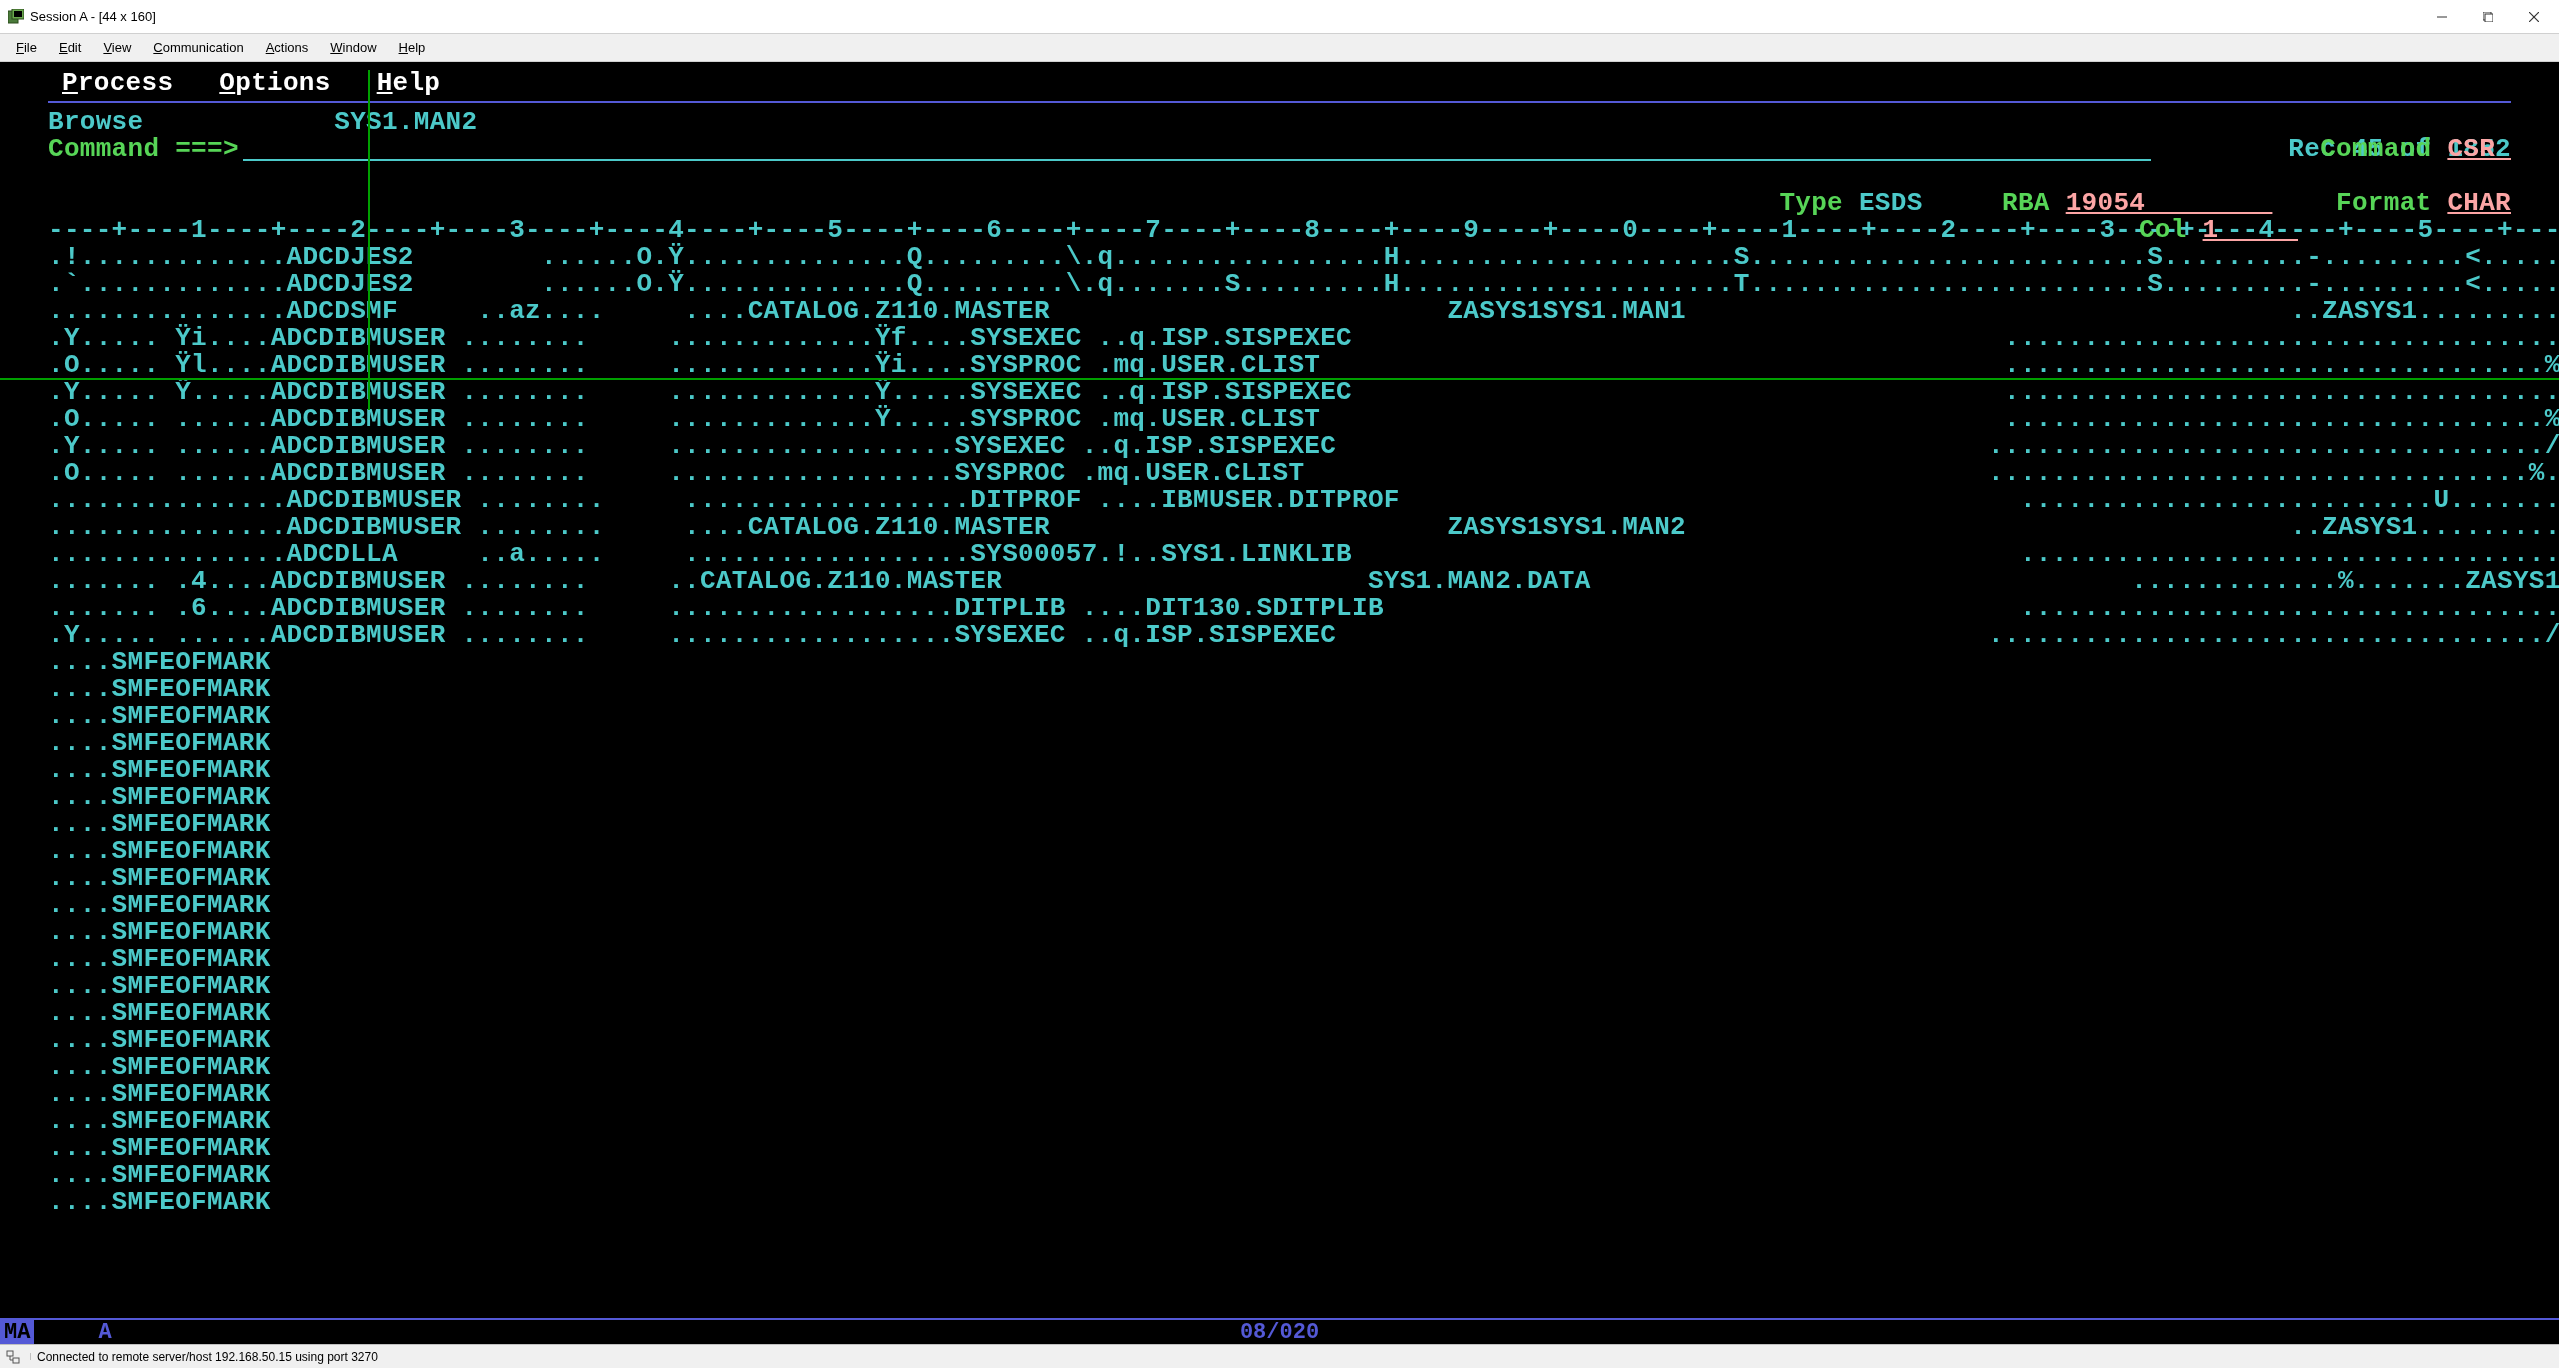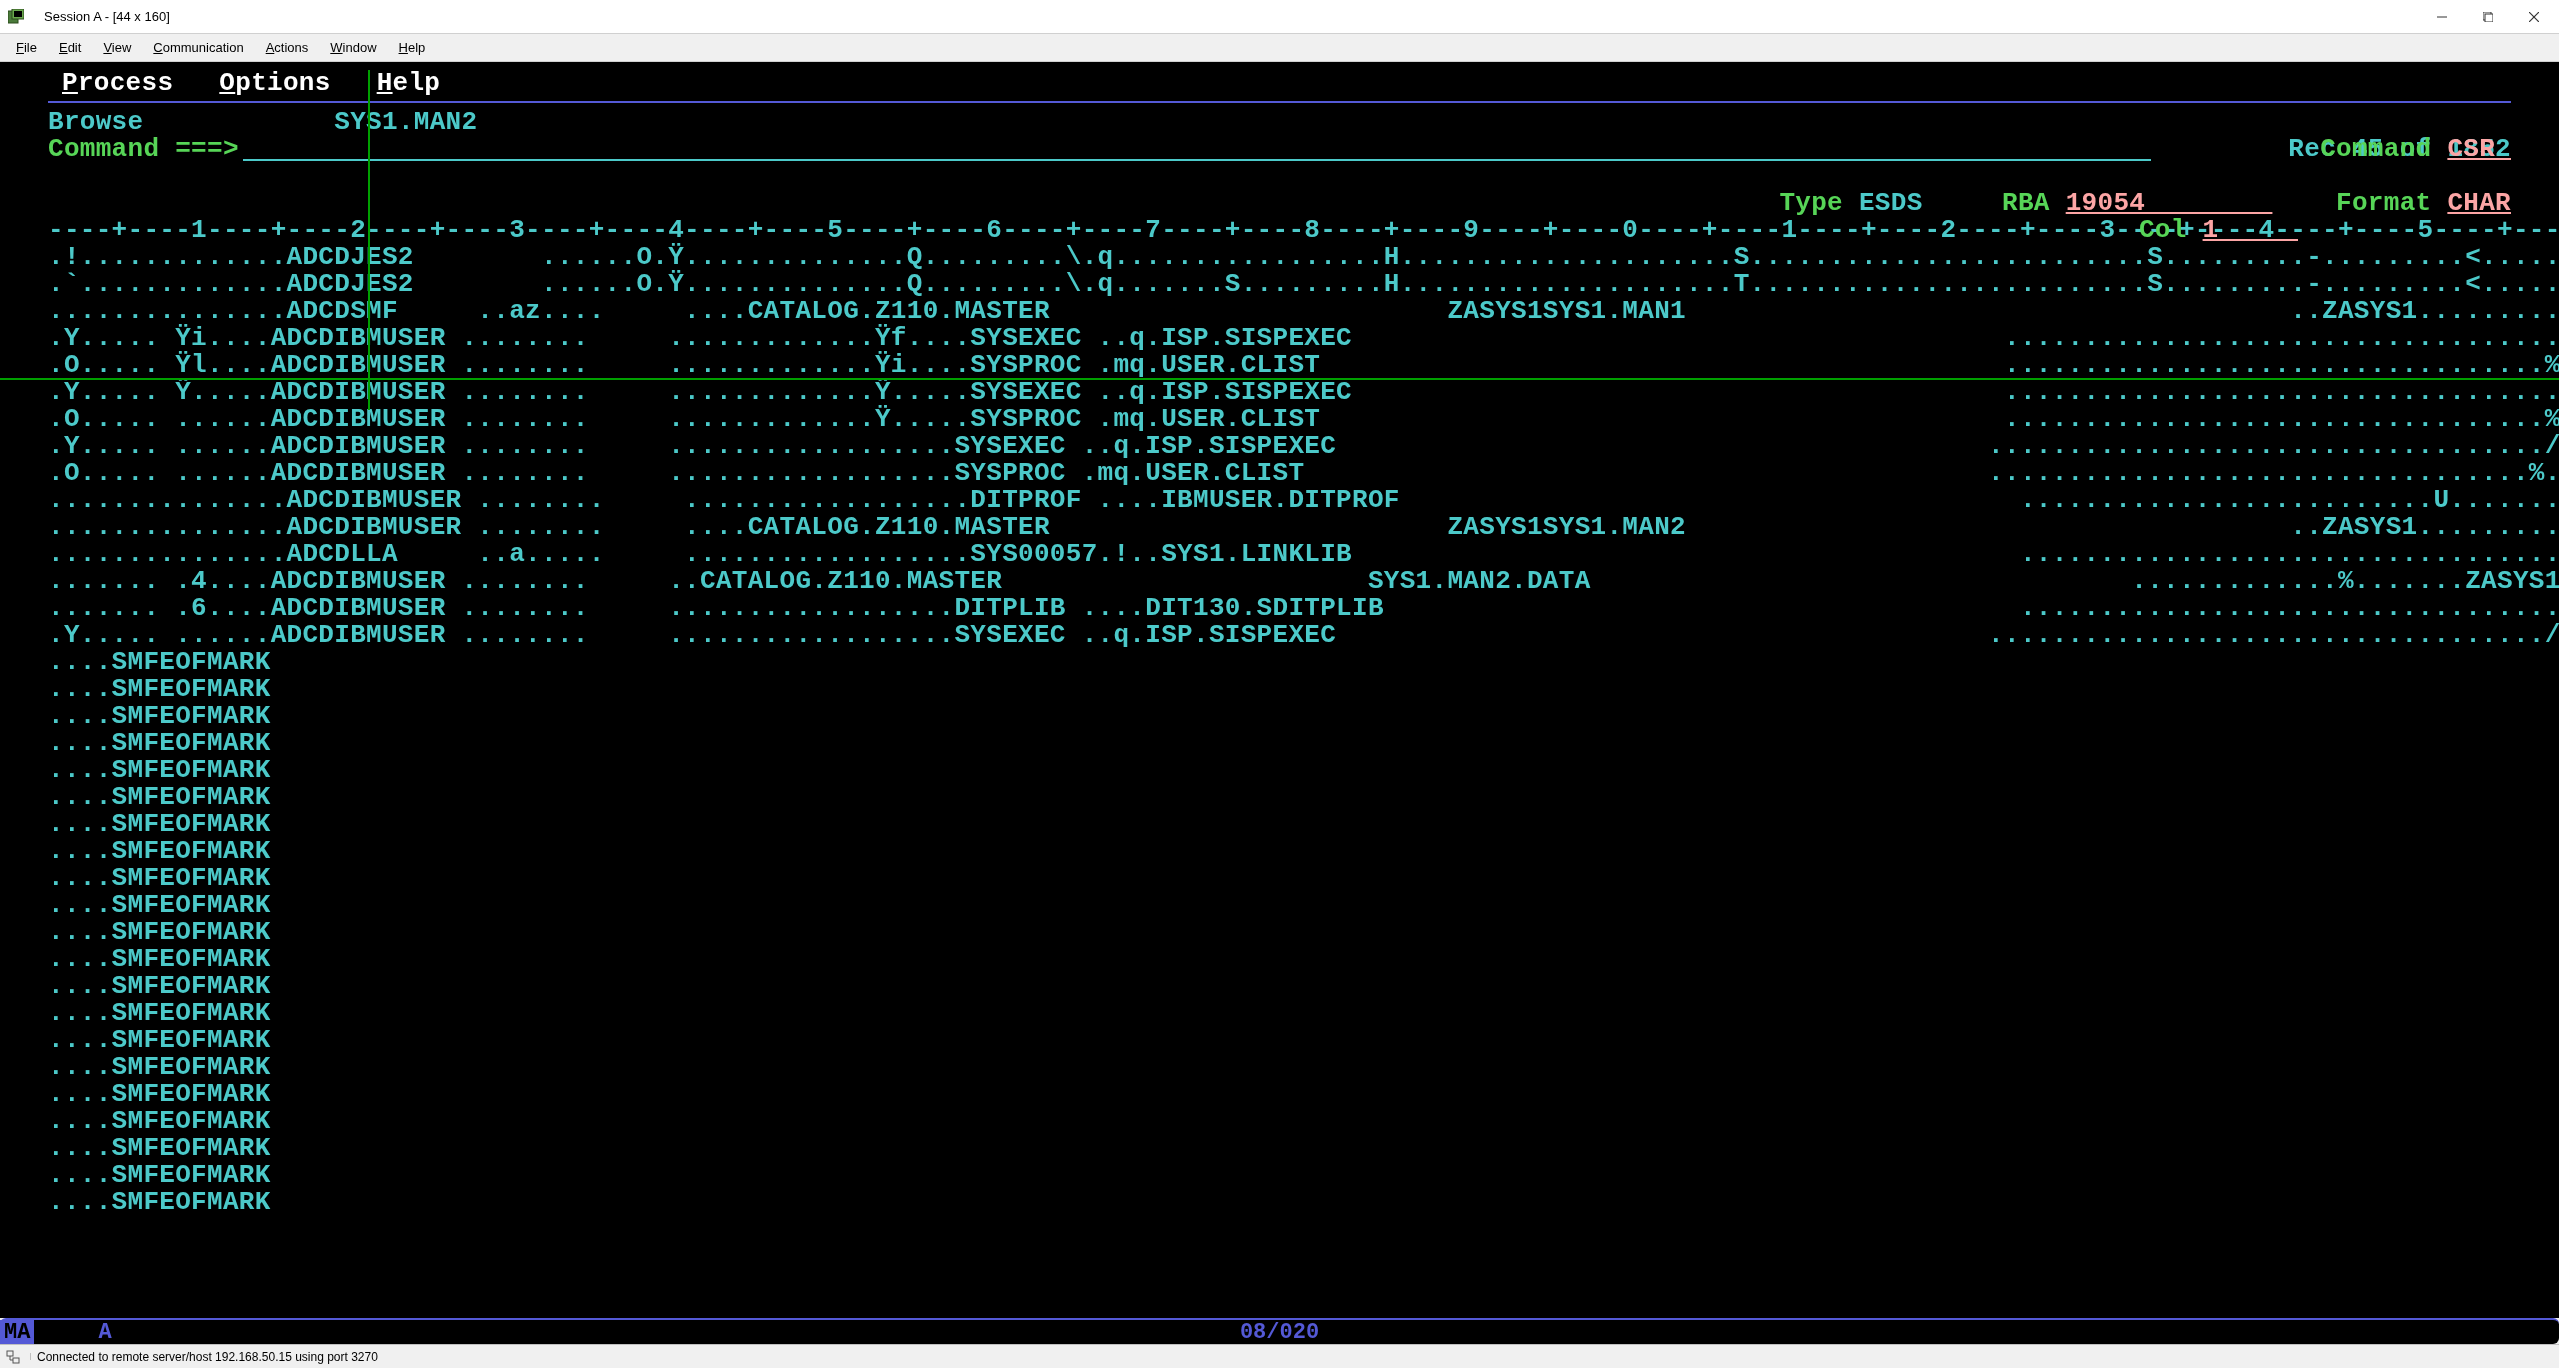--- a/index.html
+++ b/index.html
@@ -13,21 +13,21 @@
   }
   .titlebar {
     height: 34px;
     background: #ffffff;
     border-bottom: 1px solid #d0d0d0;
     display: flex;
     align-items: center;
     justify-content: space-between;
     padding: 0 2px 0 8px;
   }
-  .titlebar-left { display: flex; align-items: center; gap: 20px; }
+  .titlebar-left { display: flex; align-items: center; gap: 6px; }
   .app-icon {
     width: 16px; height: 16px;
     display: inline-block;
   }
   .titlebar-title { font-size: 13px; color: #000; }
   .window-controls { display: flex; }
   .win-btn {
     width: 46px; height: 32px;
     display: flex; align-items: center; justify-content: center;
     font-size: 14px;
@@ -128,21 +128,20 @@
     height: 26px;
     background: #000;
     border-top: 2px solid #5459d6;
     display: flex;
     align-items: center;
     font-family: 'Courier New', monospace;
     font-size: 22px;
     font-weight: 600;
     color: #5459d6;
     position: relative;
-    border-radius: 6px;
   }
   .oia-left {
     background: #5459d6;
     color: #000;
     padding: 0 4px;
     height: 100%;
     display: flex;
     align-items: center;
     font-weight: bold;
   }

